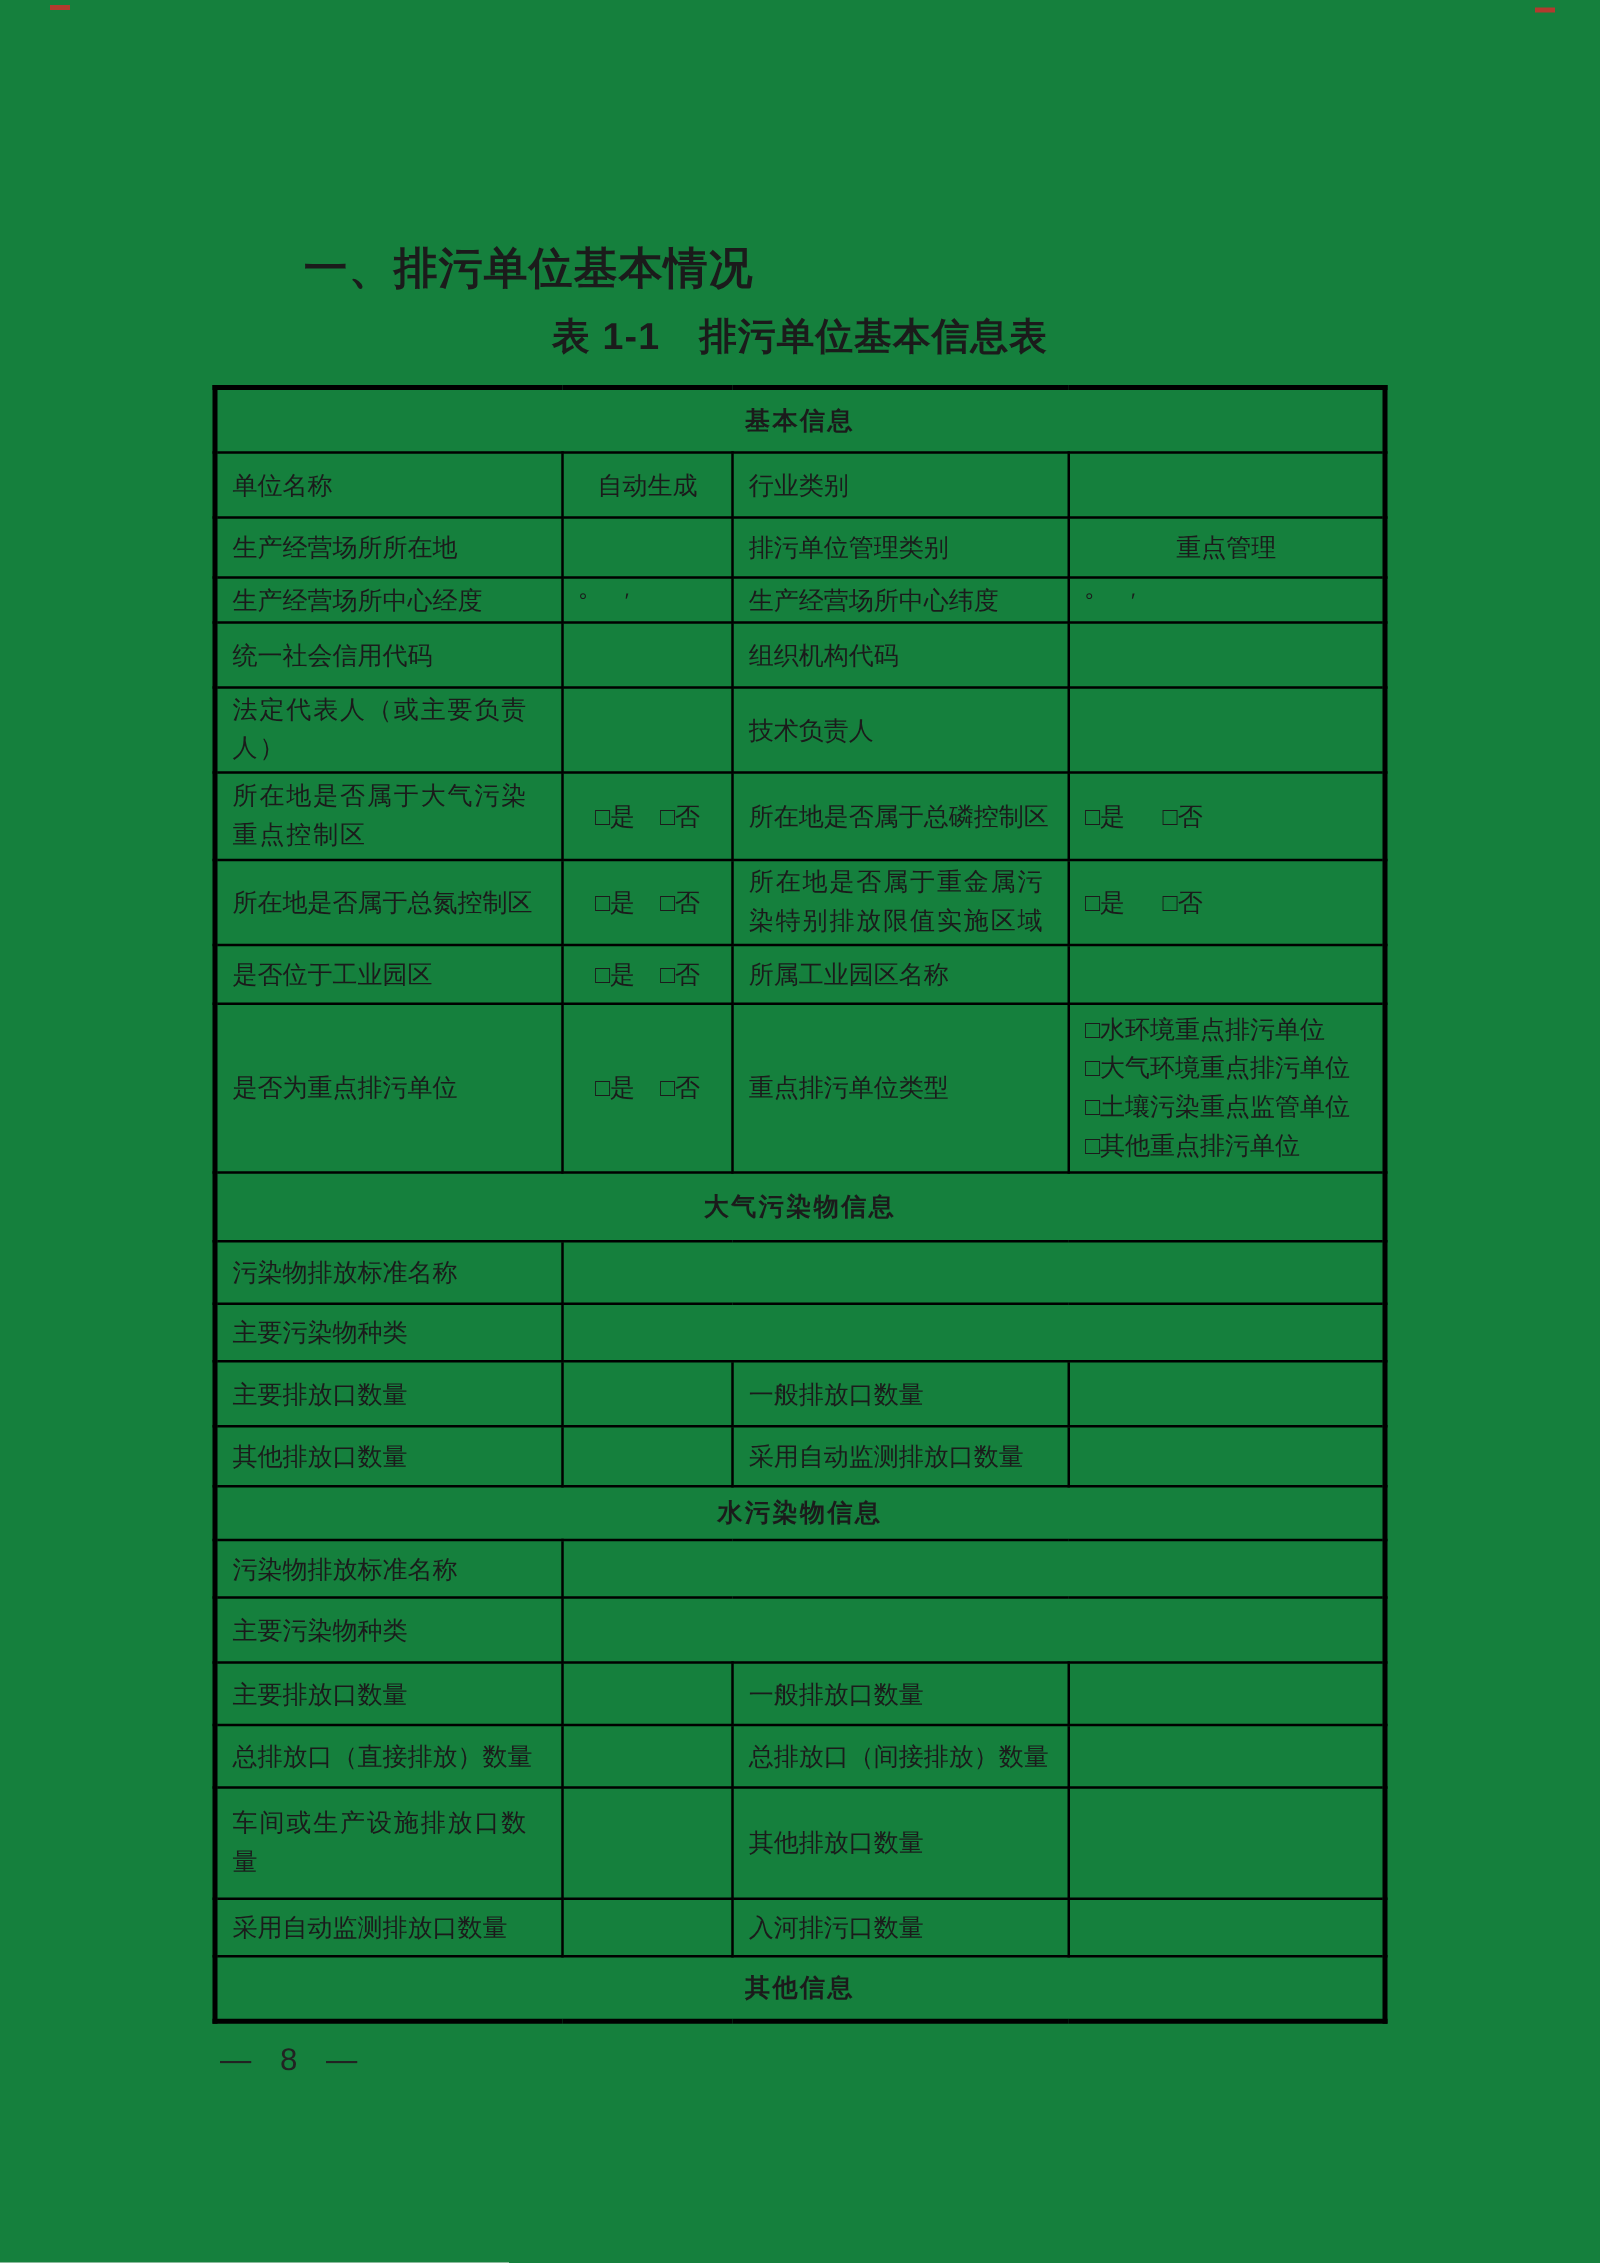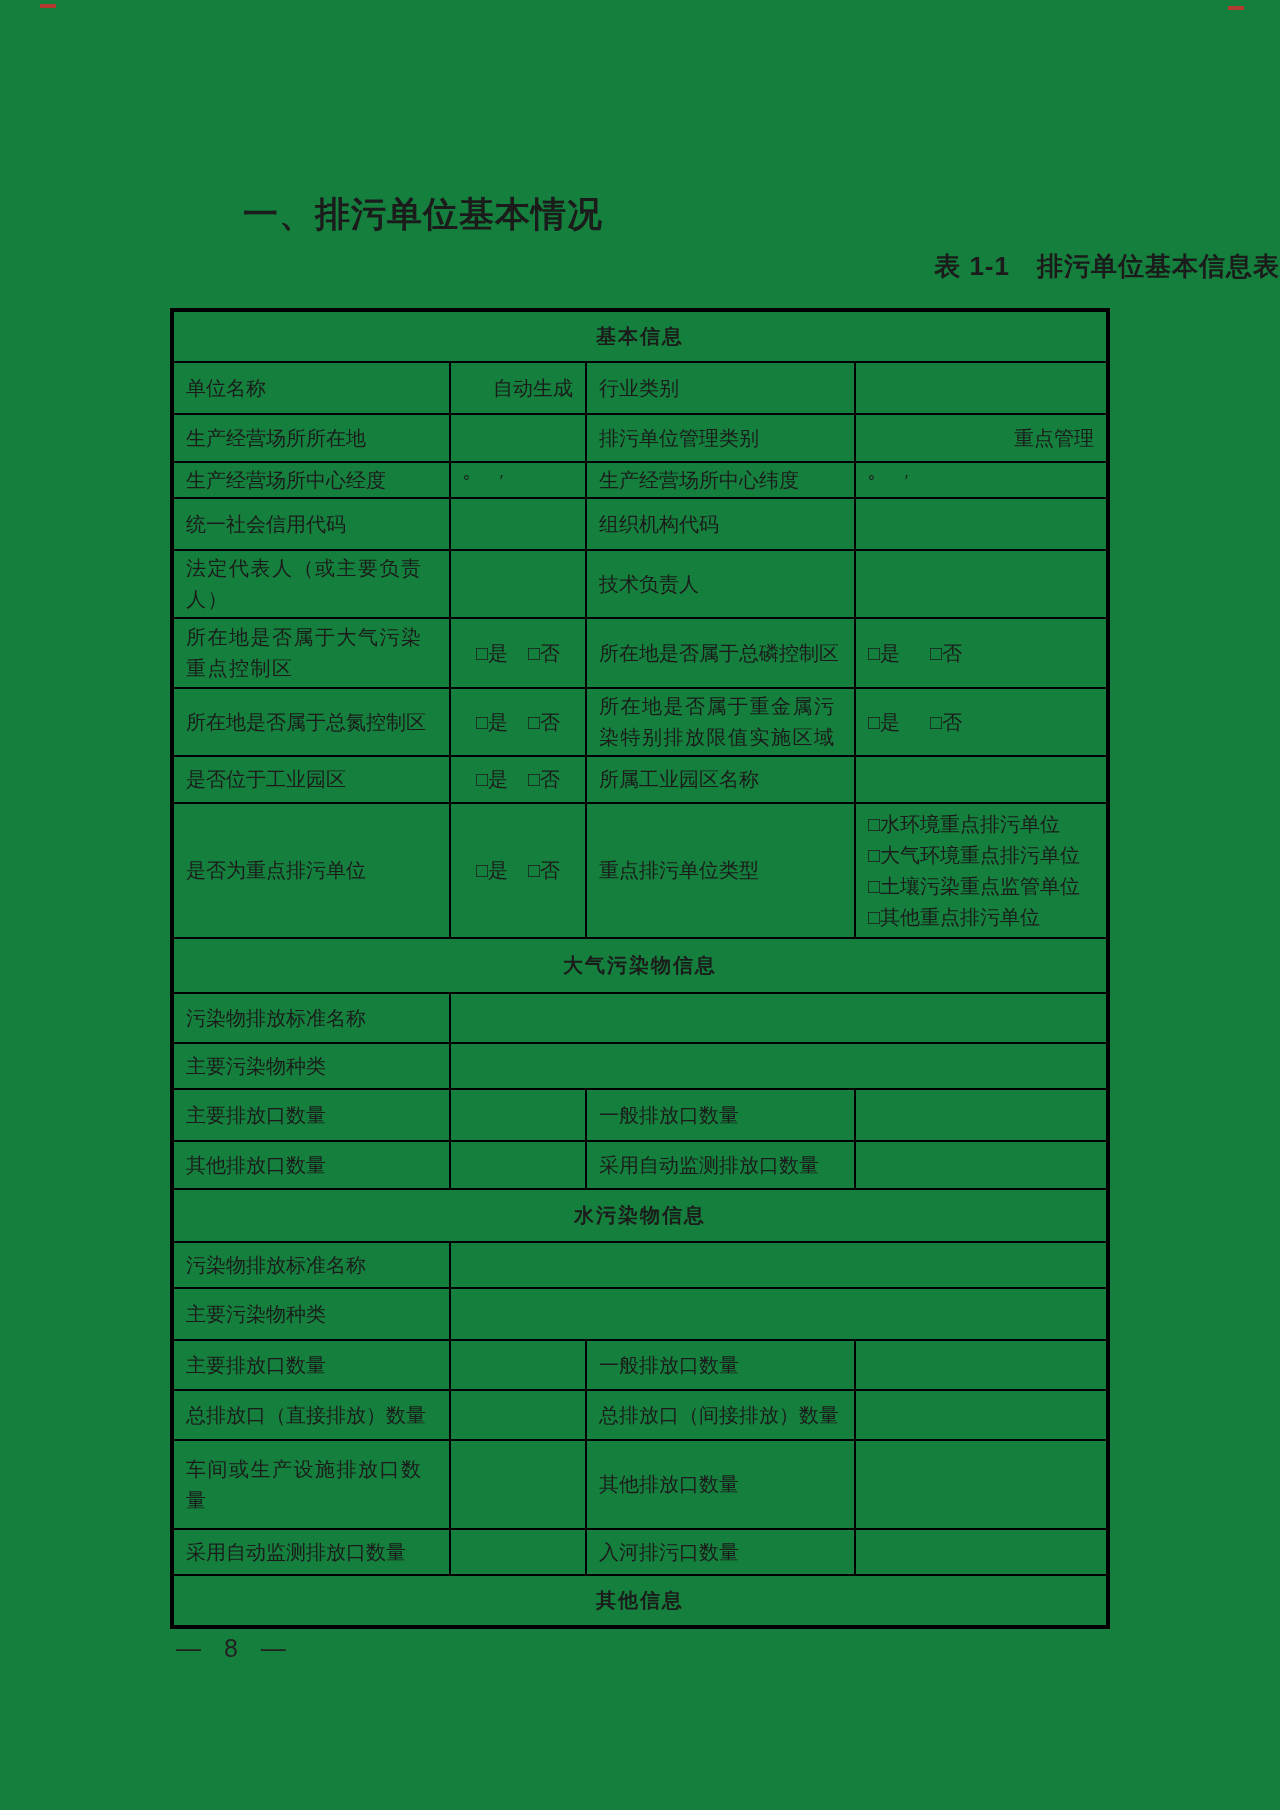--- a/index.html
+++ b/index.html
@@ -16,21 +16,21 @@
   .scan-mark.tl{left:40px;top:4px;width:16px;height:4px;}
   .scan-mark.tr{left:1228px;top:6px;width:16px;height:4px;}
 
   .heading{
     position:absolute;left:243px;top:191px;
     font-size:35px;font-weight:bold;letter-spacing:1px;
     white-space:nowrap;
   }
   .table-title{
     position:absolute;left:0;top:249px;width:1280px;
-    text-align:right;font-size:26px;font-weight:bold;
+    text-align:center;font-size:30px;font-weight:bold;
     letter-spacing:1px;white-space:nowrap;
   }
 
   table.form-table{
     position:absolute;left:170px;top:308px;
     width:940px;
     border-collapse:collapse;table-layout:fixed;
     border:4px solid #000;
     padding-left:13px;
   }
@@ -39,21 +39,21 @@
     font-size:20px;
     padding:2px 12px;
     vertical-align:middle;
     overflow:hidden;
   }
   td.section{
     text-align:center;font-weight:bold;font-size:21px;letter-spacing:2px;
   }
   td.c-label{text-align:left;}
   td.c-pre{text-align:left;white-space:pre-wrap;letter-spacing:1.5px;line-height:31px;}
-  td.c-value{text-align:right;}
+  td.c-value{text-align:center;}
   td.c-check{text-align:center;padding:2px 2px;white-space:nowrap;}
   td.c-check span{margin:0 10px;}
   td.c-check4{text-align:left;padding-left:16px;white-space:nowrap;}
   td.c-check4 span{margin-right:30px;}
   td.c-deg{text-align:left;padding-left:26px;white-space:nowrap;}
   td.c-deg span{margin-right:30px;font-size:17px;}
   td.c-deg4{text-align:left;padding-left:50px;white-space:nowrap;}
   td.c-deg4 span{margin-right:30px;font-size:17px;}
   td.c-list{font-size:19px;line-height:31px;padding:4px 8px;}
   td.c-list div{white-space:nowrap;}
@@ -163,21 +163,21 @@
           <td class="c-value"></td>
           <td class="c-label">一般排放口数量</td>
           <td class="c-value"></td>
         </tr>
         <tr style="height: 48px;">
           <td class="c-label">其他排放口数量</td>
           <td class="c-value"></td>
           <td class="c-label">采用自动监测排放口数量</td>
           <td class="c-value"></td>
         </tr>
-        <tr style="height: 53px;">
+        <tr style="height: 43px;">
           <td colspan="4" class="section">水污染物信息</td>
         </tr>
         <tr style="height: 46px;">
           <td class="c-label">污染物排放标准名称</td>
           <td colspan="3" class="c-value"></td>
         </tr>
         <tr style="height: 52px;">
           <td class="c-label">主要污染物种类</td>
           <td colspan="3" class="c-value"></td>
         </tr>

